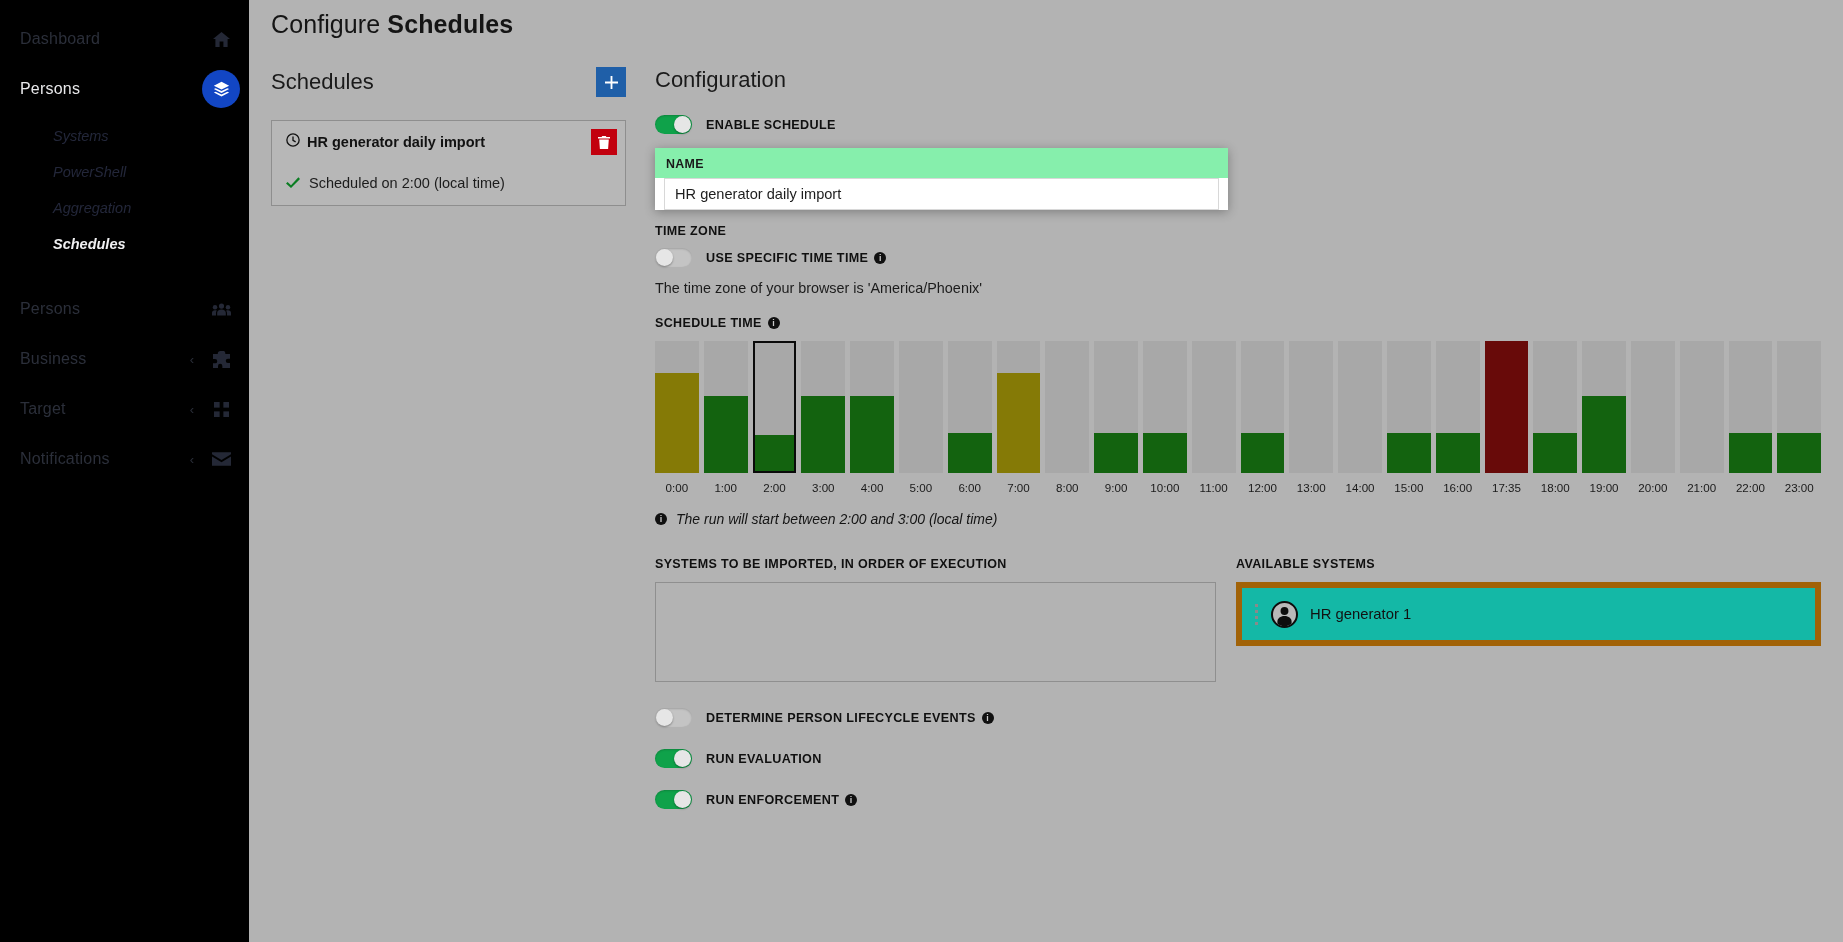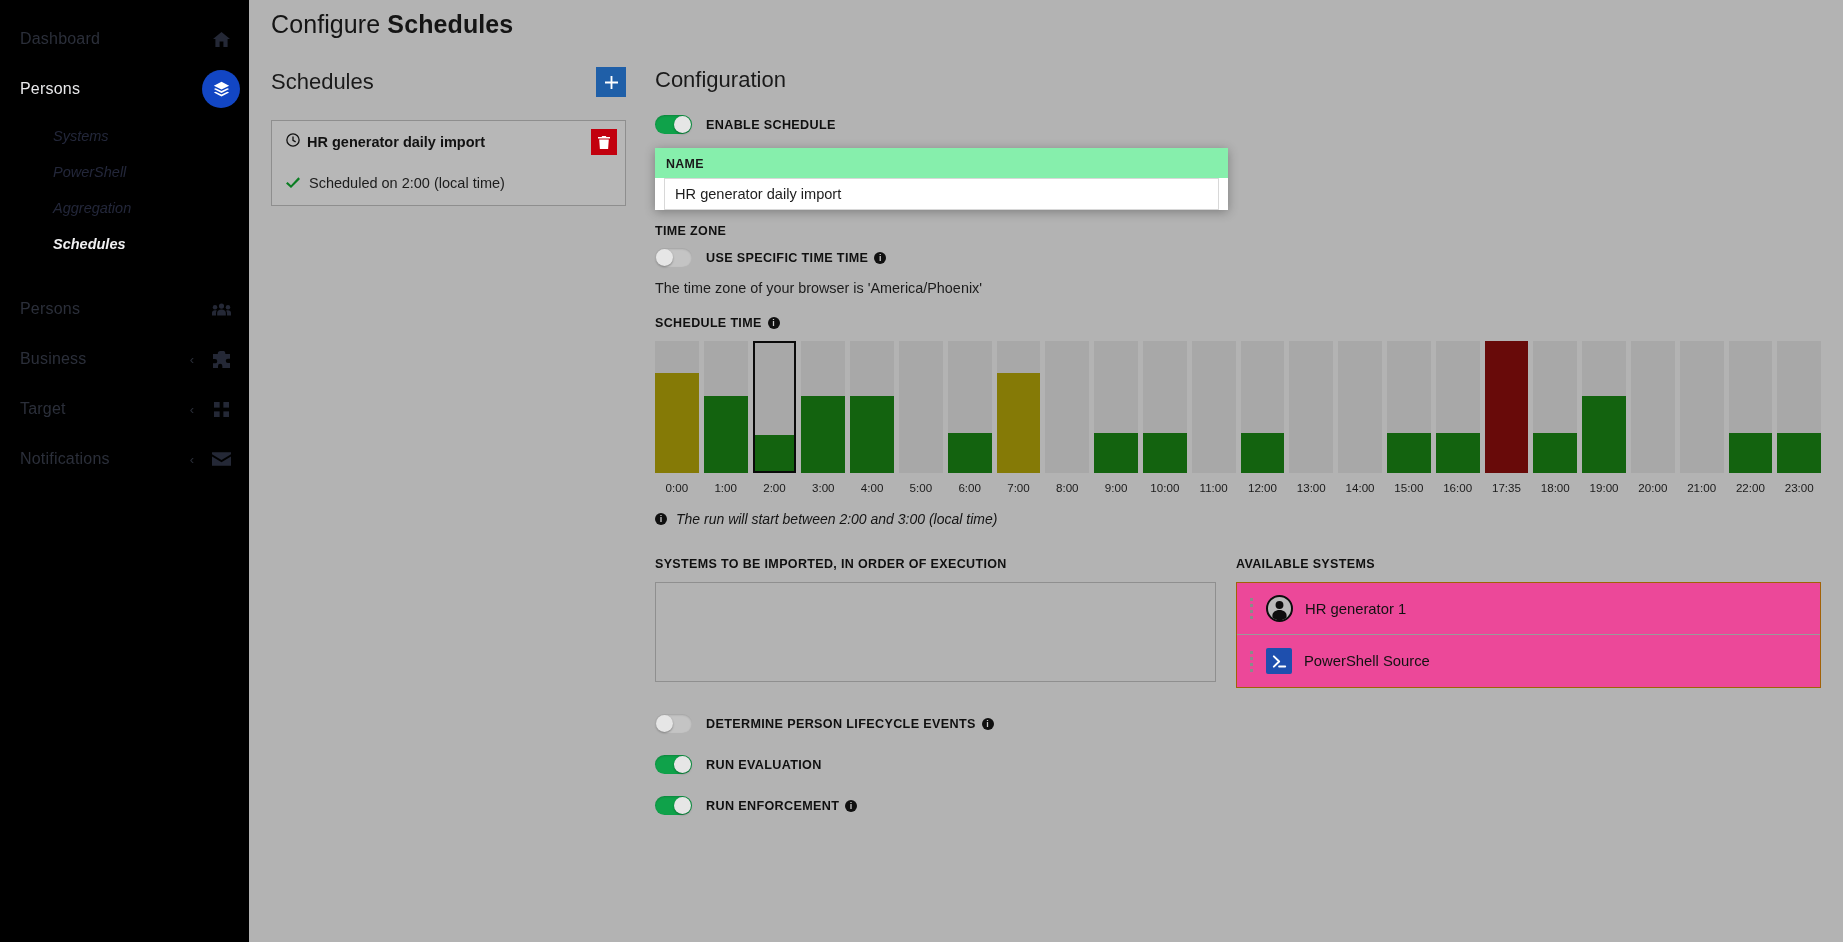--- a/index.html
+++ b/index.html
@@ -151,21 +151,21 @@
   }
 
   
   .systems-row { display: flex; margin-top: 30px; gap: 20px; }
   .sys-left { width: 561px; flex: 0 0 561px; }
   .sys-right { flex: 1; }
   .dropzone {
     margin-top: 11px; height: 100px; border: 1px solid #8f8f8f;
     background: #b3b3b3;
   }
-  .avail-list { margin-top: 11px; border: 1px solid #a16207; background: #ec4899; }
+  .avail-list { margin-top: 11px; border: 6px solid #a16207; background: #14b8a6; }
   .avail-item {
     display: flex; align-items: center; gap: 12px; height: 52px;
     padding: 0 13px; border-bottom: 1px solid #9a9a9a; cursor: grab;
     font-size: 14.8px; color: #121212;
   }
   .avail-item:last-child { border-bottom: none; }
   .grip {
     width: 4px; display: flex; flex-direction: column; gap: 3px;
     flex: 0 0 4px;
   }
@@ -514,35 +514,20 @@
                   </span>
                 <span class="avatar-icon">
                   <svg width="23" height="23" viewBox="0 0 24 24">
                       <circle cx="12" cy="8.4" r="4.1" fill="#0d0d0d"></circle>
                       <path fill="#0d0d0d" d="M12 13.6c-4.3 0-7.4 2.6-7.4 5.6V24h14.8v-4.8c0-3-3.1-5.6-7.4-5.6z"></path>
                     </svg>
                 </span>
                 <span>HR generator 1</span>
               </div>
 
-              <div class="avail-item">
-                <span class="grip">
-                    <i></i>
-                    <i></i>
-                    <i></i>
-                    <i></i>
-                  </span>
-                <span class="ps-icon">
-                  <svg width="17" height="17" viewBox="0 0 18 18">
-                      <path d="M3 3.6l5.6 5.4L3 14.4" fill="none" stroke="#ffffff" stroke-width="2.1" stroke-linecap="round" stroke-linejoin="round"></path>
-                      <path d="M8.6 14.4H15" fill="none" stroke="#ffffff" stroke-width="2.1" stroke-linecap="round"></path>
-                    </svg>
-                </span>
-                <span>PowerShell Source</span>
-              </div>
 
             </div>
           </div>
         </div>
 
         <div class="bottom-toggles">
 
           <div class="toggle-row" style="margin-top:0;">
             <div class="tgl">
                 <span class="knob"></span>

